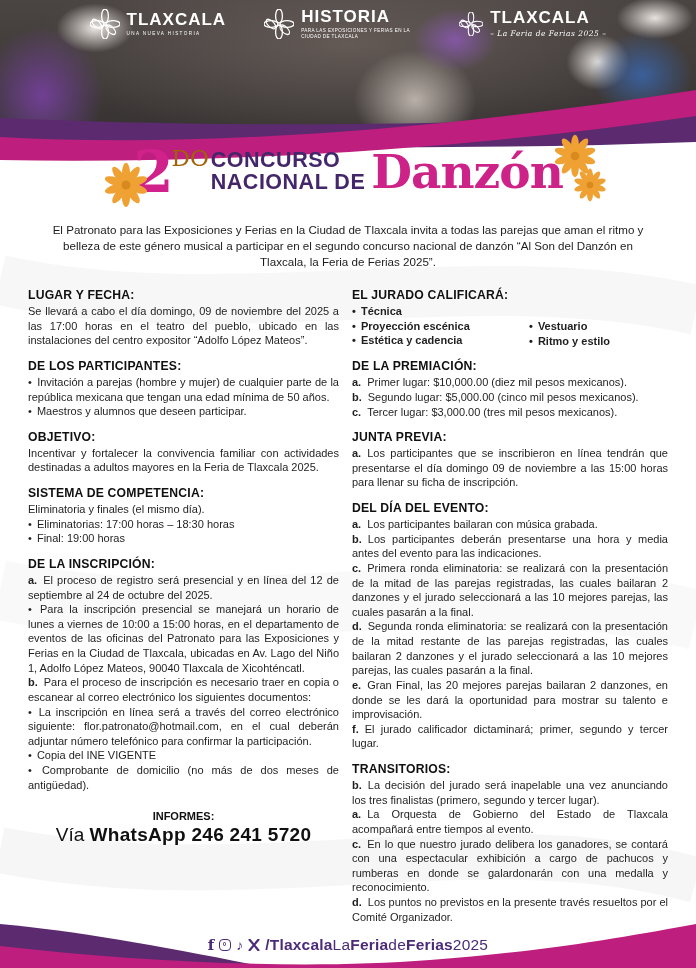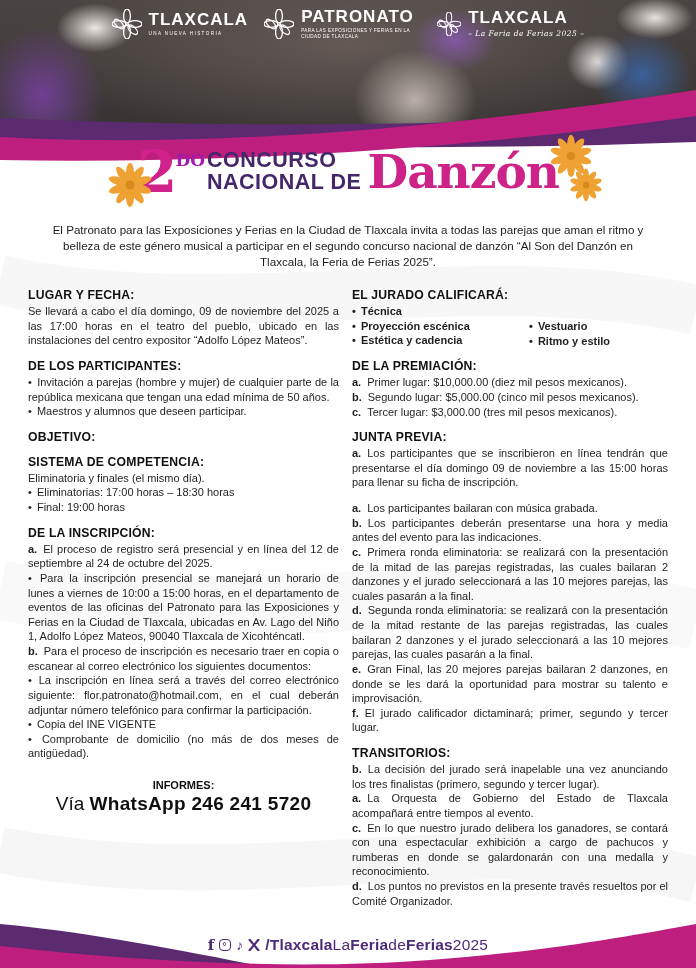--- a/index.html
+++ b/index.html
@@ -13,21 +13,21 @@
       radial-gradient(ellipse 55px 35px at 95px 28px, rgba(245,240,235,.95), transparent 70%),
       radial-gradient(ellipse 85px 95px at 42px 95px, rgba(118,64,158,.9), transparent 72%),
       radial-gradient(ellipse 60px 45px at 455px 40px, rgba(138,88,178,.85), transparent 70%),
       radial-gradient(ellipse 85px 70px at 415px 100px, rgba(232,222,212,.7), transparent 72%),
       radial-gradient(ellipse 70px 60px at 642px 75px, rgba(58,102,172,.85), transparent 72%),
       radial-gradient(ellipse 45px 40px at 598px 62px, rgba(250,248,245,.85), transparent 70%),
       radial-gradient(ellipse 55px 30px at 655px 18px, rgba(248,244,238,.9), transparent 70%),
       radial-gradient(ellipse 420px 130px at 50% 35%, rgba(125,112,106,.55), transparent 75%),
       linear-gradient(#4a4442, #383433);
   }
-  .logos { position:absolute; top:8px; left:0; width:696px; display:flex; justify-content:center; gap:16px; color:#fff; }
+  .logos { position:absolute; top:8px; left:0; width:696px; display:flex; justify-content:center; gap:38px; color:#fff; }
   .logo { display:flex; align-items:center; gap:7px; }
   .logo-emblem { width:30px; height:30px; flex:0 0 auto; }
   .logo-title { font-weight:bold; font-size:17px; letter-spacing:1px; line-height:1; }
   .logo-sub { font-size:4.6px; letter-spacing:1.4px; margin-top:3px; }
   .logo-sub.tiny { letter-spacing:.4px; line-height:1.25; }
   .logo-sub.script { font-family:"DejaVu Serif", serif; font-style:italic; font-size:7.5px; letter-spacing:.5px; }
 
   
   .topwave { position:absolute; top:88px; left:0; width:696px; height:84px; }
 
@@ -35,21 +35,21 @@
   .bgcurves { position:absolute; top:160px; left:0; width:696px; height:760px; z-index:0; }
 
   
   .title-wrap { position:absolute; top:146px; left:0; width:696px; height:72px; z-index:2; text-align:center; }
   .title-row { display:inline-flex; align-items:center; justify-content:center; position:relative; }
   .flower { width:46px; height:46px; }
   .flower.f-left { position:absolute; left:-30px; top:16px; }
   .flower.f-r1 { position:absolute; right:-34px; top:-12px; width:44px; height:44px; }
   .flower.f-r2 { position:absolute; right:-44px; top:22px; width:34px; height:34px; }
   .big2 { font-family:"DejaVu Serif", serif; font-weight:bold; color:#d0228a; font-size:58px; line-height:.9; letter-spacing:-2px; }
-  .ord { font-family:"DejaVu Serif", serif; font-weight:bold; color:#a21caf; font-size:17px; vertical-align:26px; letter-spacing:0; }
+  .ord { font-family:"DejaVu Serif", serif; font-weight:normal; color:#a16207; font-size:23px; vertical-align:26px; letter-spacing:0; }
   .tstack { color:#44266a; font-weight:bold; text-align:left; margin:0 6px 0 2px; line-height:1.02; font-size:21.5px; letter-spacing:.5px; }
   .danzon { font-family:"DejaVu Serif", serif; font-weight:bold; color:#cd2287; font-size:47px; line-height:.9; letter-spacing:-1px; }
 
   
   .intro { position:absolute; top:222px; left:44px; width:608px; z-index:2; text-align:center;
     font-size:11.6px; line-height:1.4; color:#1c1c1c; font-weight:500; }
 
   
   .cols { position:absolute; top:272px; left:28px; width:640px; display:flex; gap:13px; z-index:2; }
   .col { flex:1 1 0; }
@@ -130,21 +130,21 @@
       <div>
         <div class="logo-title">TLAXCALA</div>
         <div class="logo-sub">UNA NUEVA HISTORIA</div>
       </div>
     </div>
     <div class="logo">
       <svg class="logo-emblem" viewBox="-15 -15 30 30">
           <use href="#logoflower"></use>
         </svg>
       <div style="max-width:120px">
-        <div class="logo-title">PATRONATO</div>
+        <div class="logo-title">HISTORIA</div>
         <div class="logo-sub tiny">PARA LAS EXPOSICIONES Y FERIAS EN LA CIUDAD DE TLAXCALA</div>
       </div>
     </div>
     <div class="logo">
       <svg class="logo-emblem" viewBox="-15 -15 30 30" style="width:24px;height:24px">
           <use href="#logoflower"></use>
         </svg>
       <div>
         <div class="logo-title">TLAXCALA</div>
         <div class="logo-sub script">– La Feria de Ferias 2025 –</div>
@@ -192,20 +192,21 @@
           <h3 class="heading">LUGAR Y FECHA:</h3>
           <div class="item p"><span class="txt">Se llevará a cabo el día domingo, 09 de noviembre del 2025 a las 17:00 horas en el teatro del pueblo, ubicado en las instalaciones del centro expositor “Adolfo López Mateos”.</span></div>
         </section>
         <section class="section">
           <h3 class="heading">DE LOS PARTICIPANTES:</h3>
           <div class="item bullet"><span class="marker">• </span><span class="txt">Invitación a parejas (hombre y mujer) de cualquier parte de la república mexicana que tengan una edad mínima de 50 años.</span></div>
           <div class="item bullet"><span class="marker">• </span><span class="txt">Maestros y alumnos que deseen participar.</span></div>
         </section>
         <section class="section">
           <h3 class="heading">OBJETIVO:</h3>
+          <div class="item p"><span class="txt">Incentivar y fortalecer la convivencia familiar con actividades destinadas a adultos mayores en la Feria de Tlaxcala 2025.</span></div>
         </section>
         <section class="section">
           <h3 class="heading">SISTEMA DE COMPETENCIA:</h3>
           <div class="item p"><span class="txt">Eliminatoria y finales (el mismo día).</span></div>
           <div class="item bullet"><span class="marker">• </span><span class="txt">Eliminatorias: 17:00 horas – 18:30 horas</span></div>
           <div class="item bullet"><span class="marker">• </span><span class="txt">Final: 19:00 horas</span></div>
         </section>
         <section class="section">
           <h3 class="heading">DE LA INSCRIPCIÓN:</h3>
           <div class="item lettered"><span class="letter">a.</span><span class="txt">El proceso de registro será presencial y en línea del 12 de septiembre al 24 de octubre del 2025.</span></div>
@@ -239,20 +240,21 @@
           <h3 class="heading">DE LA PREMIACIÓN:</h3>
           <div class="item lettered"><span class="letter">a.</span><span class="txt">Primer lugar: $10,000.00 (diez mil pesos mexicanos).</span></div>
           <div class="item lettered"><span class="letter">b.</span><span class="txt">Segundo lugar: $5,000.00 (cinco mil pesos mexicanos).</span></div>
           <div class="item lettered"><span class="letter">c.</span><span class="txt">Tercer lugar: $3,000.00 (tres mil pesos mexicanos).</span></div>
         </section>
         <section class="section">
           <h3 class="heading">JUNTA PREVIA:</h3>
           <div class="item lettered"><span class="letter">a.</span><span class="txt">Los participantes que se inscribieron en línea tendrán que presentarse el día domingo 09 de noviembre a las 15:00 horas para llenar su ficha de inscripción.</span></div>
         </section>
         <section class="section">
+          <h3 class="heading">DEL DÍA DEL EVENTO:</h3>
           <div class="item lettered"><span class="letter">a.</span><span class="txt">Los participantes bailaran con música grabada.</span></div>
           <div class="item lettered"><span class="letter">b.</span><span class="txt">Los participantes deberán presentarse una hora y media antes del evento para las indicaciones.</span></div>
           <div class="item lettered"><span class="letter">c.</span><span class="txt">Primera ronda eliminatoria: se realizará con la presentación de la mitad de las parejas registradas, las cuales bailaran 2 danzones y el jurado seleccionará a las 10 mejores parejas, las cuales pasarán a la final.</span></div>
           <div class="item lettered"><span class="letter">d.</span><span class="txt">Segunda ronda eliminatoria: se realizará con la presentación de la mitad restante de las parejas registradas, las cuales bailaran 2 danzones y el jurado seleccionará a las 10 mejores parejas, las cuales pasarán a la final.</span></div>
           <div class="item lettered"><span class="letter">e.</span><span class="txt">Gran Final, las 20 mejores parejas bailaran 2 danzones, en donde se les dará la oportunidad para mostrar su talento e improvisación.</span></div>
           <div class="item lettered"><span class="letter">f.</span><span class="txt">El jurado calificador dictaminará; primer, segundo y tercer lugar.</span></div>
         </section>
         <section class="section">
           <h3 class="heading">TRANSITORIOS:</h3>
           <div class="item lettered"><span class="letter">b.</span><span class="txt">La decisión del jurado será inapelable una vez anunciando los tres finalistas (primero, segundo y tercer lugar).</span></div>

